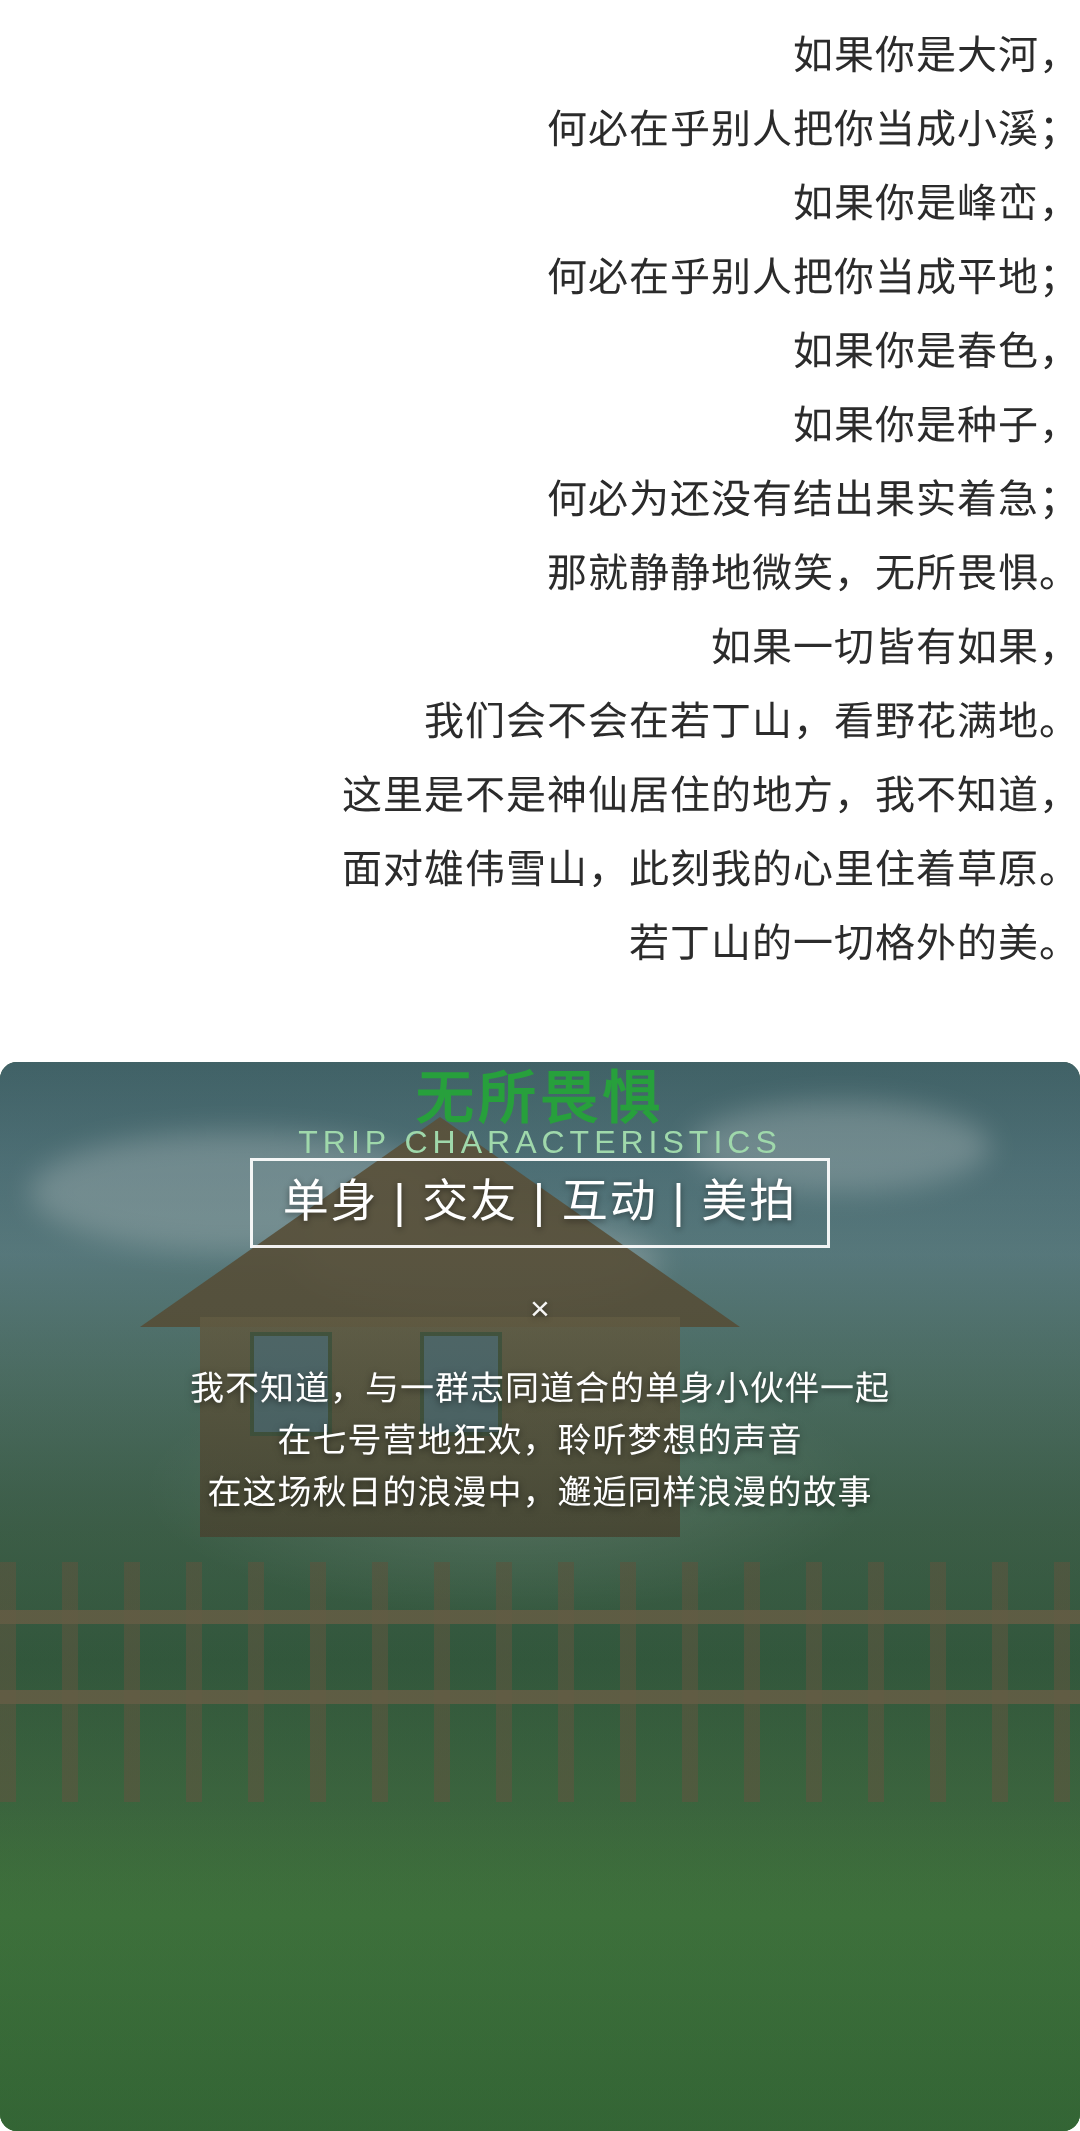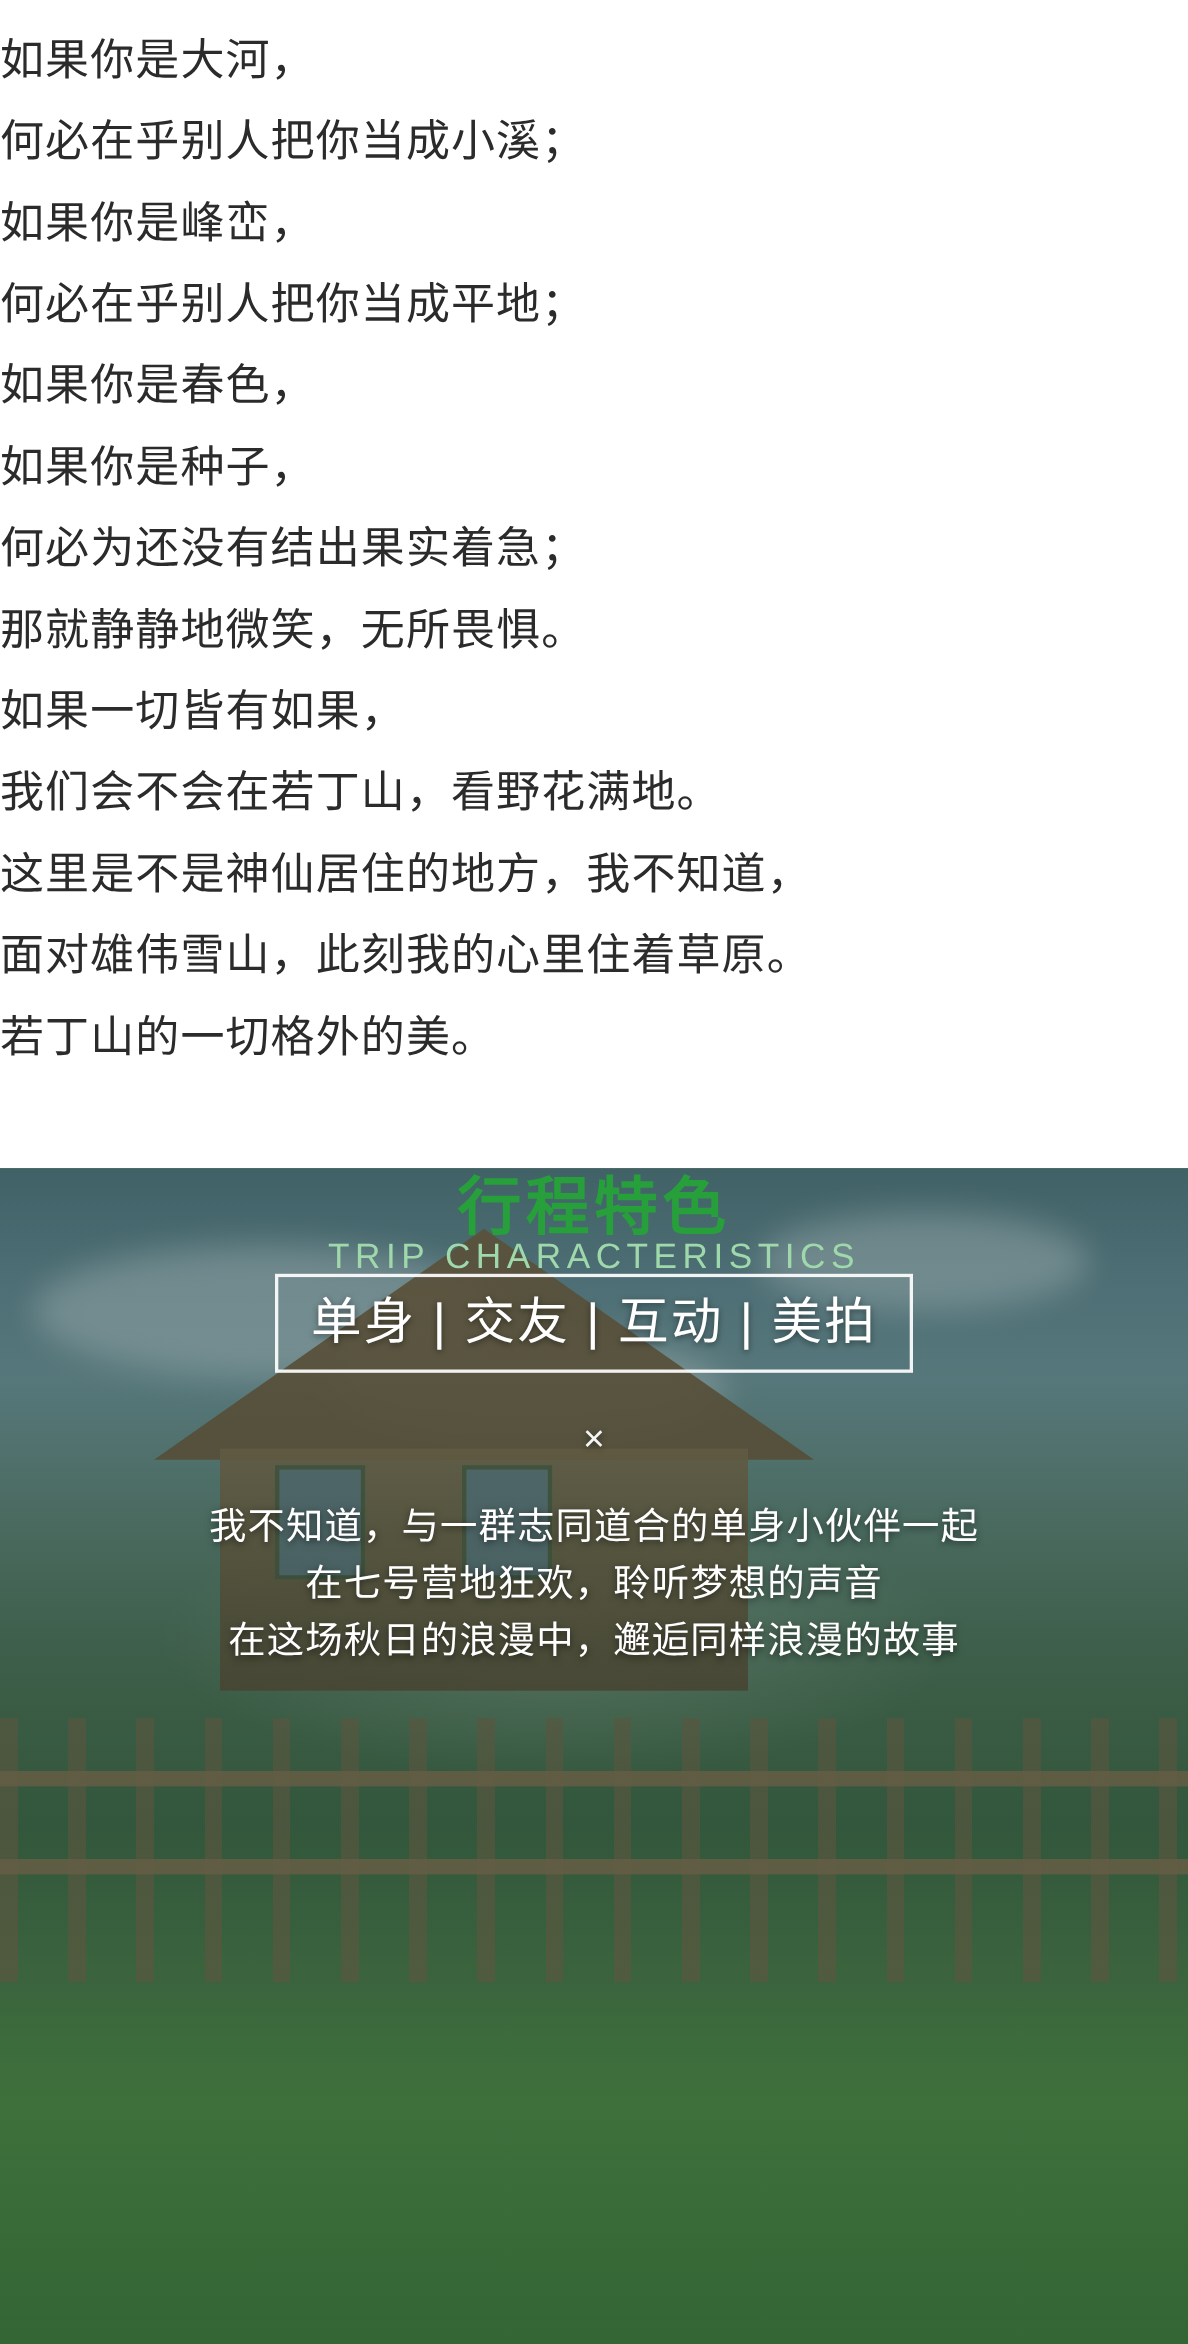--- a/index.html
+++ b/index.html
@@ -12,21 +12,21 @@
     height: 2131px;
     position: relative;
     overflow: hidden;
     font-family: "Liberation Sans", "DejaVu Sans", sans-serif;
     color: #222;
   }
 
   
   .poem {
     padding-top: 18px;
-    text-align: left;
+    text-align: right;
   }
   .poem-line {
     font-size: 40px;
     line-height: 74px;
     letter-spacing: 1px;
     color: #2b2b2b;
     font-weight: 400;
     white-space: pre;
   }
 
@@ -70,20 +70,21 @@
 
   
   .banner {
     position: absolute;
     left: 0;
     top: 1062px;
     width: 1080px;
     height: 1069px;
     overflow: hidden;
     background: #3c5b44;
+    border-radius: 17px;
   }
   .banner-photo {
     position: absolute;
     inset: 0;
     
     background:
       radial-gradient(ellipse 520px 180px at 47% 40%, rgba(255,255,255,0.20), rgba(255,255,255,0) 70%),
       linear-gradient(180deg,
         #4a6d74 0%,
         #5d818a 10%,
@@ -230,21 +231,21 @@
   <div class="poem-line">那就静静地微笑，无所畏惧。</div>
   <div class="poem-line">如果一切皆有如果，</div>
   <div class="poem-line">我们会不会在若丁山，看野花满地。</div>
   <div class="poem-line">这里是不是神仙居住的地方，我不知道，</div>
   <div class="poem-line">面对雄伟雪山，此刻我的心里住着草原。</div>
   <div class="poem-line">若丁山的一切格外的美。</div>
 </div>
 
 <div class="section-heading">
   <div class="heading-en">TRIP CHARACTERISTICS</div>
-  <div class="heading-cn">行程特色</div>
+  <div class="heading-cn">无所畏惧</div>
   <div class="heading-rule"></div>
 </div>
 
 <div class="banner">
   <div class="banner-photo">
     <div class="cloud c1"></div>
     <div class="cloud c2"></div>
     <div class="cloud c3"></div>
 
     <div class="cabin">

